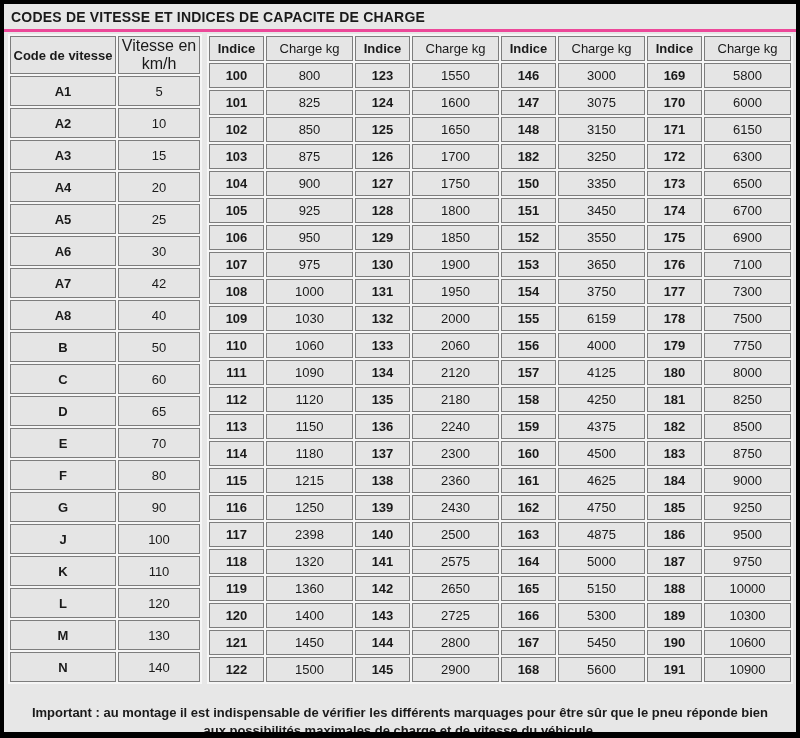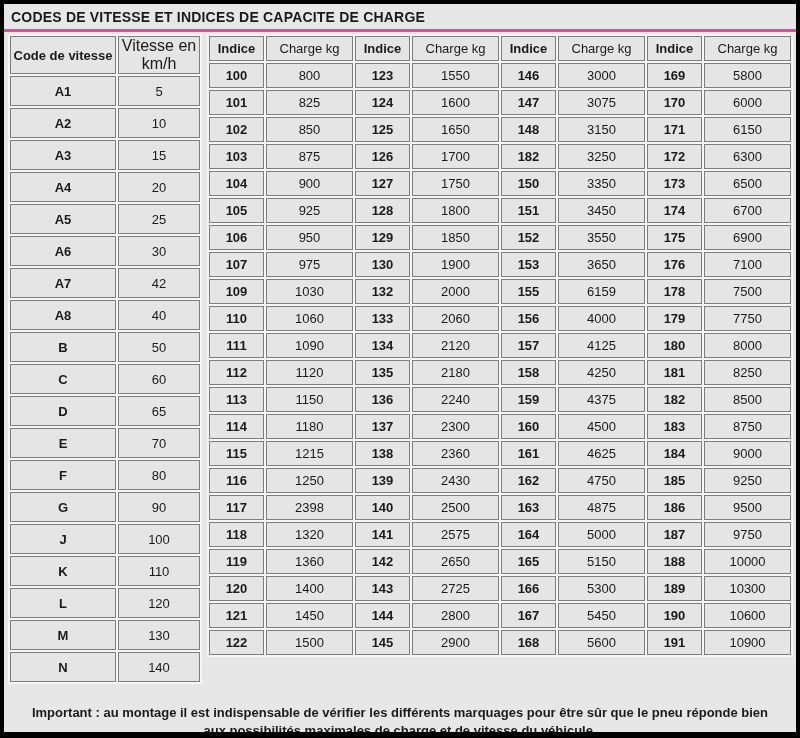--- a/index.html
+++ b/index.html
@@ -253,20 +253,30 @@
             <td class="ind ind-col">107</td>
             <td class="chg chg-col">975</td>
             <td class="ind ind-col">130</td>
             <td class="chg chg-col">1900</td>
             <td class="ind ind-col">153</td>
             <td class="chg chg-col">3650</td>
             <td class="ind ind-col">176</td>
             <td class="chg chg-col">7100</td>
           </tr>
           <tr>
+            <td class="ind ind-col">108</td>
+            <td class="chg chg-col">1000</td>
+            <td class="ind ind-col">131</td>
+            <td class="chg chg-col">1950</td>
+            <td class="ind ind-col">154</td>
+            <td class="chg chg-col">3750</td>
+            <td class="ind ind-col">177</td>
+            <td class="chg chg-col">7300</td>
+          </tr>
+          <tr>
             <td class="ind ind-col">109</td>
             <td class="chg chg-col">1030</td>
             <td class="ind ind-col">132</td>
             <td class="chg chg-col">2000</td>
             <td class="ind ind-col">155</td>
             <td class="chg chg-col">6159</td>
             <td class="ind ind-col">178</td>
             <td class="chg chg-col">7500</td>
           </tr>
           <tr>

